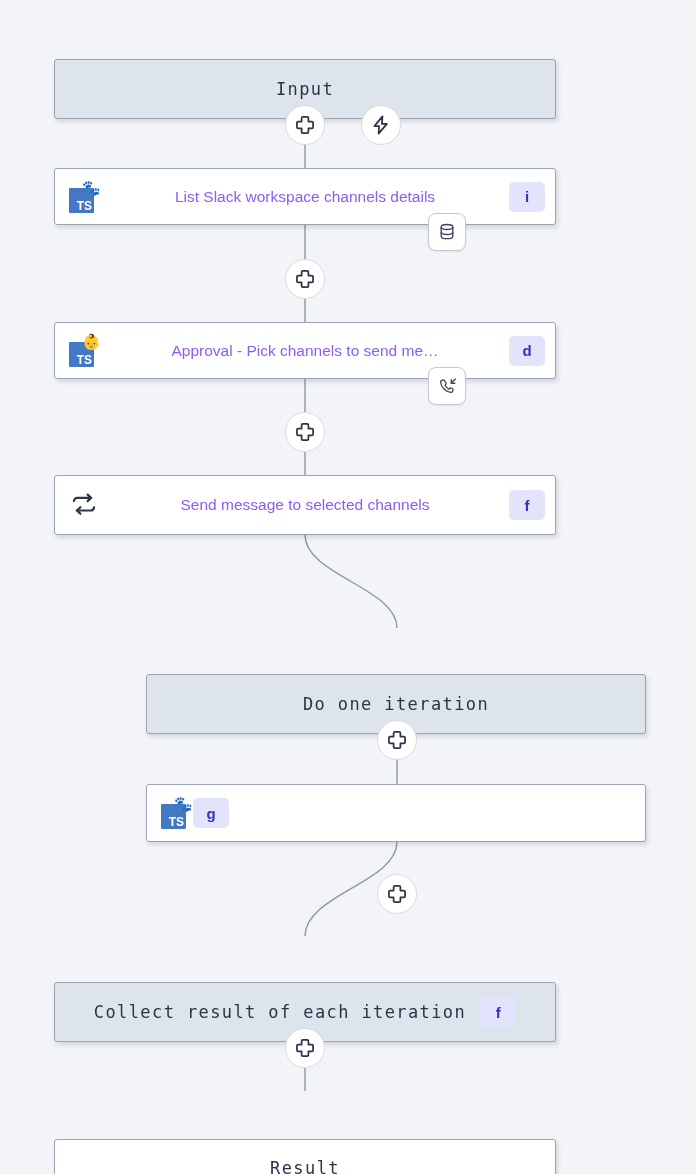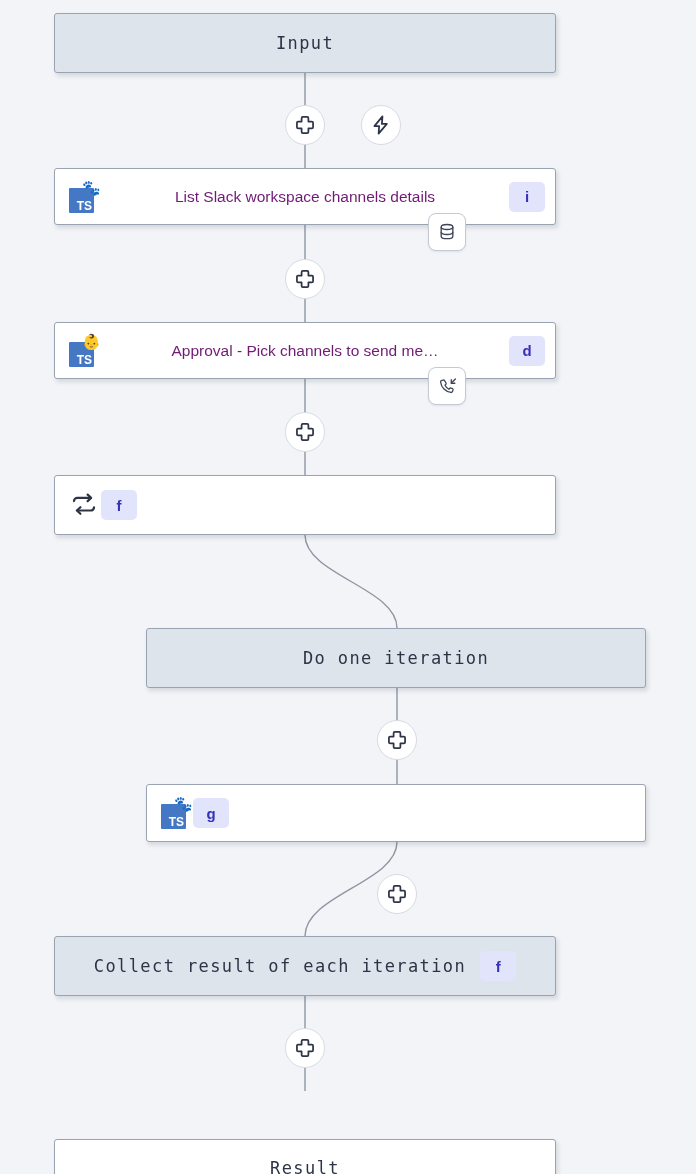--- a/index.html
+++ b/index.html
@@ -36,20 +36,21 @@
     border: 1px solid #9aa3b2;
     border-radius: 3px;
     box-shadow: 2px 3px 4px rgba(60,70,90,0.16);
     display: flex;
     align-items: center;
     background: #ffffff;
   }
   .node.terminal {
     background: #dee4ec;
     justify-content: center;
+    margin-top: 46px;
   }
   .node.terminal-white {
     background: #ffffff;
     justify-content: center;
   }
   .node-label-mono {
     font-family: "DejaVu Sans Mono", "Liberation Mono", monospace;
     font-size: 17px;
     letter-spacing: 1.4px;
     color: #2d3446;
@@ -97,21 +98,21 @@
     width: 19px;
     height: 19px;
     line-height: 19px;
     text-align: center;
     font-size: 15px;
   }
   .step-title {
     flex: 1 1 auto;
     text-align: center;
     font-size: 15.5px;
-    color: #701a75;
+    color: #8b5cf6;
     white-space: nowrap;
     overflow: hidden;
     text-overflow: ellipsis;
     padding: 0 6px;
   }
   .id-badge {
     flex: 0 0 auto;
     min-width: 36px;
     height: 30px;
     background: #e2e4fb;
@@ -246,20 +247,21 @@
 
   <div class="node step" style="left:54px; top:475px; width:502px; height:60px;">
     <span class="step-icon">
       <svg width="28" height="28" viewBox="0 0 24 24">
         <path d="M3.4 8.6c0-1.5 1.3-2.7 2.9-2.7h11.3" fill="none" stroke="#2d3446" stroke-width="1.9" stroke-linecap="round"></path>
         <path d="M15.1 3.1l3 2.8-3 2.8" fill="none" stroke="#2d3446" stroke-width="1.9" stroke-linecap="round" stroke-linejoin="round"></path>
         <path d="M20.6 14c0 1.5-1.3 2.7-2.9 2.7H6.4" fill="none" stroke="#2d3446" stroke-width="1.9" stroke-linecap="round"></path>
         <path d="M8.9 19.5l-3-2.8 3-2.8" fill="none" stroke="#2d3446" stroke-width="1.9" stroke-linecap="round" stroke-linejoin="round"></path>
       </svg>
     </span>
+    <span class="step-title">Send message to selected channels</span>
     <span class="id-badge">f</span>
   </div>
 
   <div class="node terminal" style="left:146px; top:628px; width:500px; height:60px;">
     <span class="node-label-mono">Do one iteration</span>
   </div>
 
   <div class="handle" style="left:377px; top:720px;">
     <svg width="22" height="22" viewBox="0 0 24 24">
       <path d="M9.6 3.2h4.8a1.3 1.3 0 0 1 1.3 1.3v3.8h3.8a1.3 1.3 0 0 1 1.3 1.3v4.8a1.3 1.3 0 0 1-1.3 1.3h-3.8v3.8a1.3 1.3 0 0 1-1.3 1.3H9.6a1.3 1.3 0 0 1-1.3-1.3v-3.8H4.5a1.3 1.3 0 0 1-1.3-1.3V9.6a1.3 1.3 0 0 1 1.3-1.3h3.8V4.5A1.3 1.3 0 0 1 9.6 3.2z" fill="none" stroke="#2d3446" stroke-width="1.9" stroke-linejoin="round"></path>

